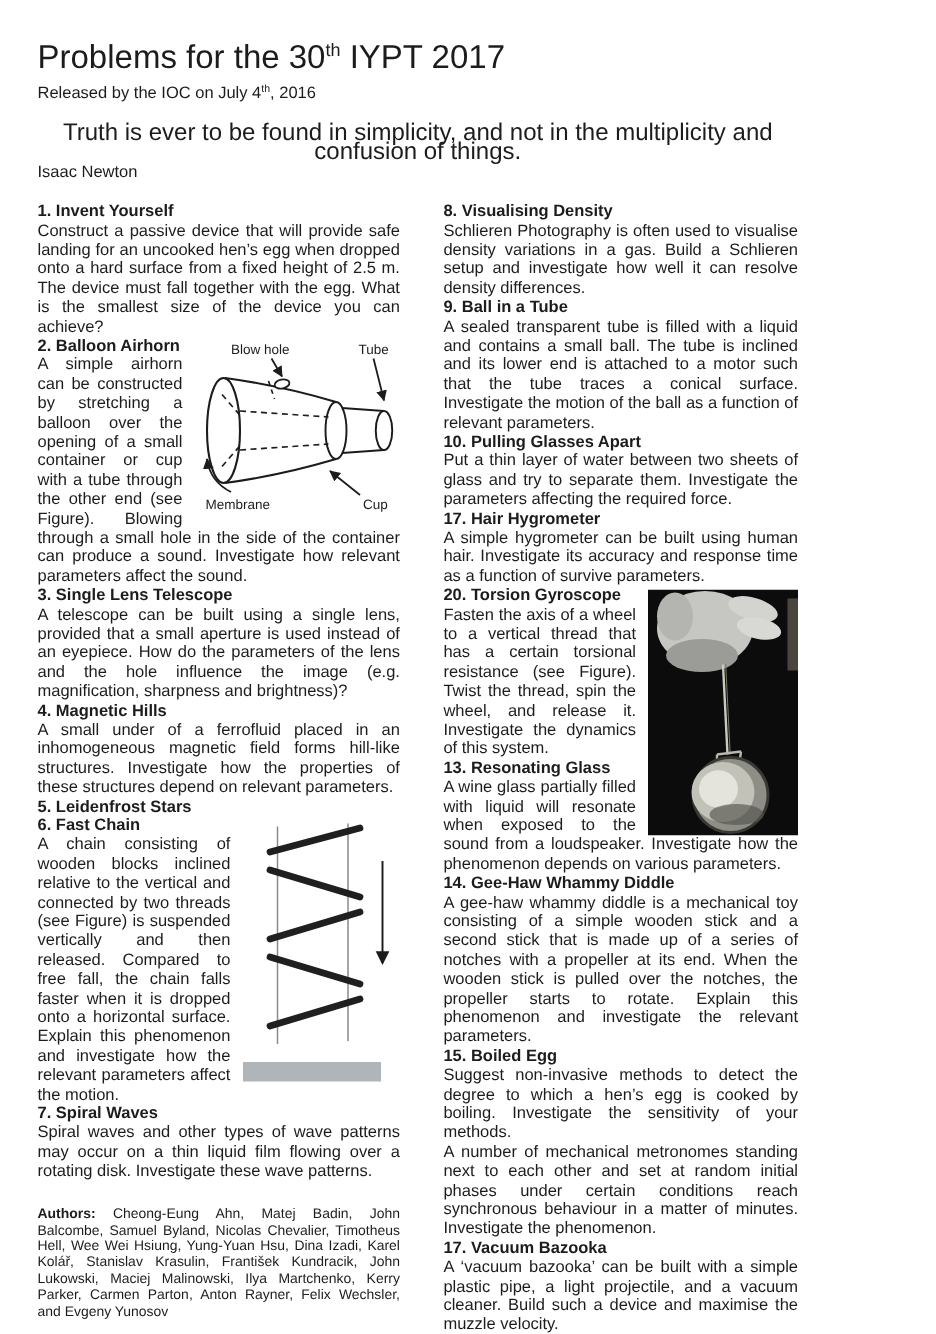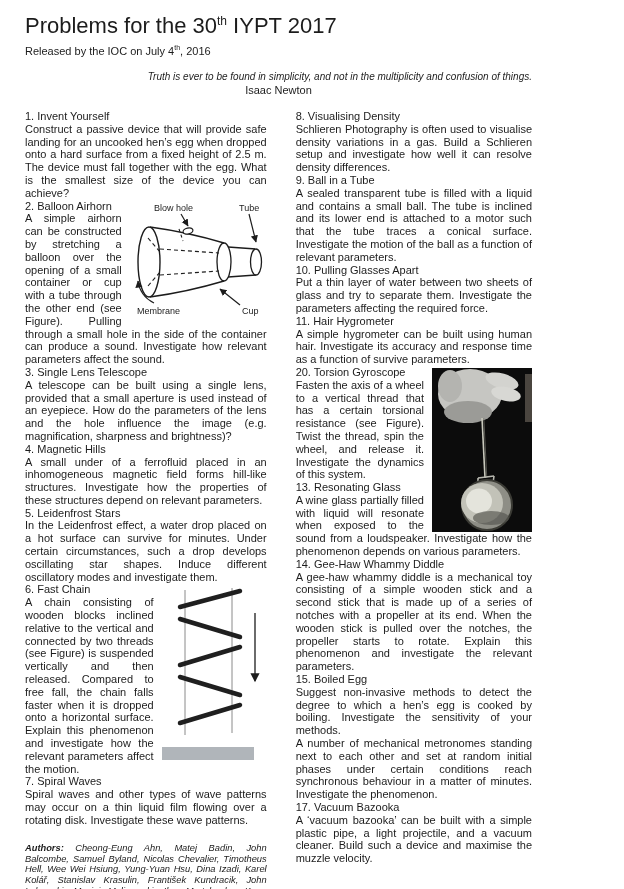--- a/index.html
+++ b/index.html
@@ -1,42 +1,42 @@
 <!DOCTYPE html>
 <html><head>
 <meta charset="utf-8">
 <style>
   html,body{margin:0;padding:0;background:#ffffff;}
   body{width:624px;height:889px;overflow:hidden;color:#1c1c1c;
        font-family:"Liberation Sans","DejaVu Sans",sans-serif;}
-  .page{box-sizing:border-box;width:556px;height:889px;padding:8px 24px 0 25px;}
+  .page{box-sizing:border-box;width:556px;height:889px;padding:20px 24px 0 25px;}
   
   .title{font-size:22px;font-weight:400;margin:0;line-height:26px;}
   .title sup{font-size:12px;}
   .subtitle{font-size:11px;margin:2px 0 0 0;line-height:13px;}
   .subtitle sup{font-size:7px;}
-  .epigraph{font-size:10px;font-style:italic;text-align:right;margin:12px 0 0 0;line-height:13px;}
-  .epigraph-author{font-size:11px;text-align:center;margin:1px 0 0 0;line-height:13px;}
+  .epigraph{font-size:16px;text-align:center;margin:12px 0 0 0;line-height:13px;}
+  .epigraph-author{font-size:11px;text-align:left;margin:1px 0 0 0;line-height:13px;}
   
   .cols{display:flex;gap:29px;margin-top:13px;}
   .col-left{width:276px;}
   .col-right{width:270px;}
-  .prob h3{font-size:11px;font-weight:400;margin:0;line-height:12.8px;}
+  .prob h3{font-size:11px;font-weight:700;margin:0;line-height:12.8px;}
   .prob p{font-size:11px;margin:0;line-height:12.8px;text-align:justify;}
   
   .fig{float:right;}
   .fig svg{display:block;}
   .fig-airhorn{width:140px;margin:1px 0 2px 5px;}
   .fig-chain{width:107px;margin:2px 0 24px 6px;}
   .surface-bar{width:92px;height:13px;background:#b0b5ba;margin:10px 0 0 2px;}
   .fig-photo{width:100px;margin:2px 0 0 8px;}
   .fig-label{font-size:9px;fill:#1c1c1c;}
   
   .footer{margin-top:15px;}
-  .foot{font-size:9.3px;line-height:10.9px;text-align:justify;margin:16px 0 3px 0;font-style:italic;}
+  .foot{font-size:9.3px;line-height:10.9px;text-align:justify;margin:16px 0 3px 0;}
   .foot b{font-weight:700;}
   .clear{clear:both;}
 </style>
 </head>
 <body>
 
 <div class="page">
 
   <h1 class="title"><span>Problems for the 30</span><sup>th</sup><span> IYPT 2017</span></h1>
   <p class="subtitle"><span>Released by the IOC on July 4</span><sup>th</sup><span>, 2016</span></p>
@@ -78,37 +78,36 @@
             <ellipse cx="129" cy="61" rx="5.5" ry="13" fill="#ffffff" stroke="#1c1c1c" stroke-width="1.3"></ellipse>
             <ellipse cx="61" cy="30" rx="5" ry="3" fill="#ffffff" stroke="#1c1c1c" stroke-width="1.2" transform="rotate(-12 61 30)"></ellipse>
             <path d="M33 48 L92 52" stroke="#1c1c1c" stroke-width="1.1" stroke-dasharray="4 3" fill="none"></path>
             <path d="M33 74 L92 70" stroke="#1c1c1c" stroke-width="1.1" stroke-dasharray="4 3" fill="none"></path>
             <path d="M21 37 L34 52" stroke="#1c1c1c" stroke-width="1.1" stroke-dasharray="4 3" fill="none"></path>
             <path d="M21 85 L34 70" stroke="#1c1c1c" stroke-width="1.1" stroke-dasharray="4 3" fill="none"></path>
             <path d="M52 28 L56 40" stroke="#1c1c1c" stroke-width="1.1" stroke-dasharray="3 3" fill="none"></path>
           </svg>
         </aside>
         <h3>2. Balloon Airhorn</h3>
-        <p>A simple airhorn can be constructed by stretching a balloon over the opening of a small container or cup with a tube through the other end (see Figure). Pulling through a small hole in the side of the container can produce a sound. Investigate how relevant parameters affect the sound.</p>
+        <p>A simple airhorn can be constructed by stretching a balloon over the opening of a small container or cup with a tube through the other end (see Figure). Blowing through a small hole in the side of the container can produce a sound. Investigate how relevant parameters affect the sound.</p>
         <div class="clear"></div>
       </section>
 
       <section class="prob">
         <h3>3. Single Lens Telescope</h3>
         <p>A telescope can be built using a single lens, provided that a small aperture is used instead of an eyepiece. How do the parameters of the lens and the hole influence the image (e.g. magnification, sharpness and brightness)?</p>
       </section>
 
       <section class="prob">
         <h3>4. Magnetic Hills</h3>
         <p>A small under of a ferrofluid placed in an inhomogeneous magnetic field forms hill-like structures. Investigate how the properties of these structures depend on relevant parameters.</p>
       </section>
 
       <section class="prob">
         <h3>5. Leidenfrost Stars</h3>
-        <p>In the Leidenfrost effect, a water drop placed on a hot surface can survive for minutes. Under certain circumstances, such a drop develops oscillating star shapes. Induce different oscillatory modes and investigate them.</p>
       </section>
 
       <section class="prob">
         <aside class="fig fig-chain">
           <svg width="107" height="152" viewBox="0 0 107 152">
             <defs>
               <marker id="ah2" markerWidth="8" markerHeight="8" refX="6" refY="3.5" orient="auto">
                 <path d="M0,0 L7,3.5 L0,7 z" fill="#1c1c1c"></path>
               </marker>
             </defs>
@@ -151,21 +150,21 @@
         <h3>9. Ball in a Tube</h3>
         <p>A sealed transparent tube is filled with a liquid and contains a small ball. The tube is inclined and its lower end is attached to a motor such that the tube traces a conical surface. Investigate the motion of the ball as a function of relevant parameters.</p>
       </section>
 
       <section class="prob">
         <h3>10. Pulling Glasses Apart</h3>
         <p>Put a thin layer of water between two sheets of glass and try to separate them. Investigate the parameters affecting the required force.</p>
       </section>
 
       <section class="prob">
-        <h3>11. Hair Hygrometer</h3>
+        <h3>17. Hair Hygrometer</h3>
         <p>A simple hygrometer can be built using human hair. Investigate its accuracy and response time as a function of survive parameters.</p>
       </section>
 
       <section class="prob">
         <aside class="fig fig-photo">
           <svg width="100" height="164" viewBox="0 0 100 164">
             <rect x="0" y="0" width="100" height="164" fill="#0c0c0c"></rect>
             <rect x="93" y="6" width="7" height="48" fill="#4a453f"></rect>
             <ellipse cx="38" cy="26" rx="32" ry="25" fill="#c6c6c2"></ellipse>
             <ellipse cx="70" cy="13" rx="17" ry="7.5" fill="#d3d3cf" transform="rotate(16 70 13)"></ellipse>

